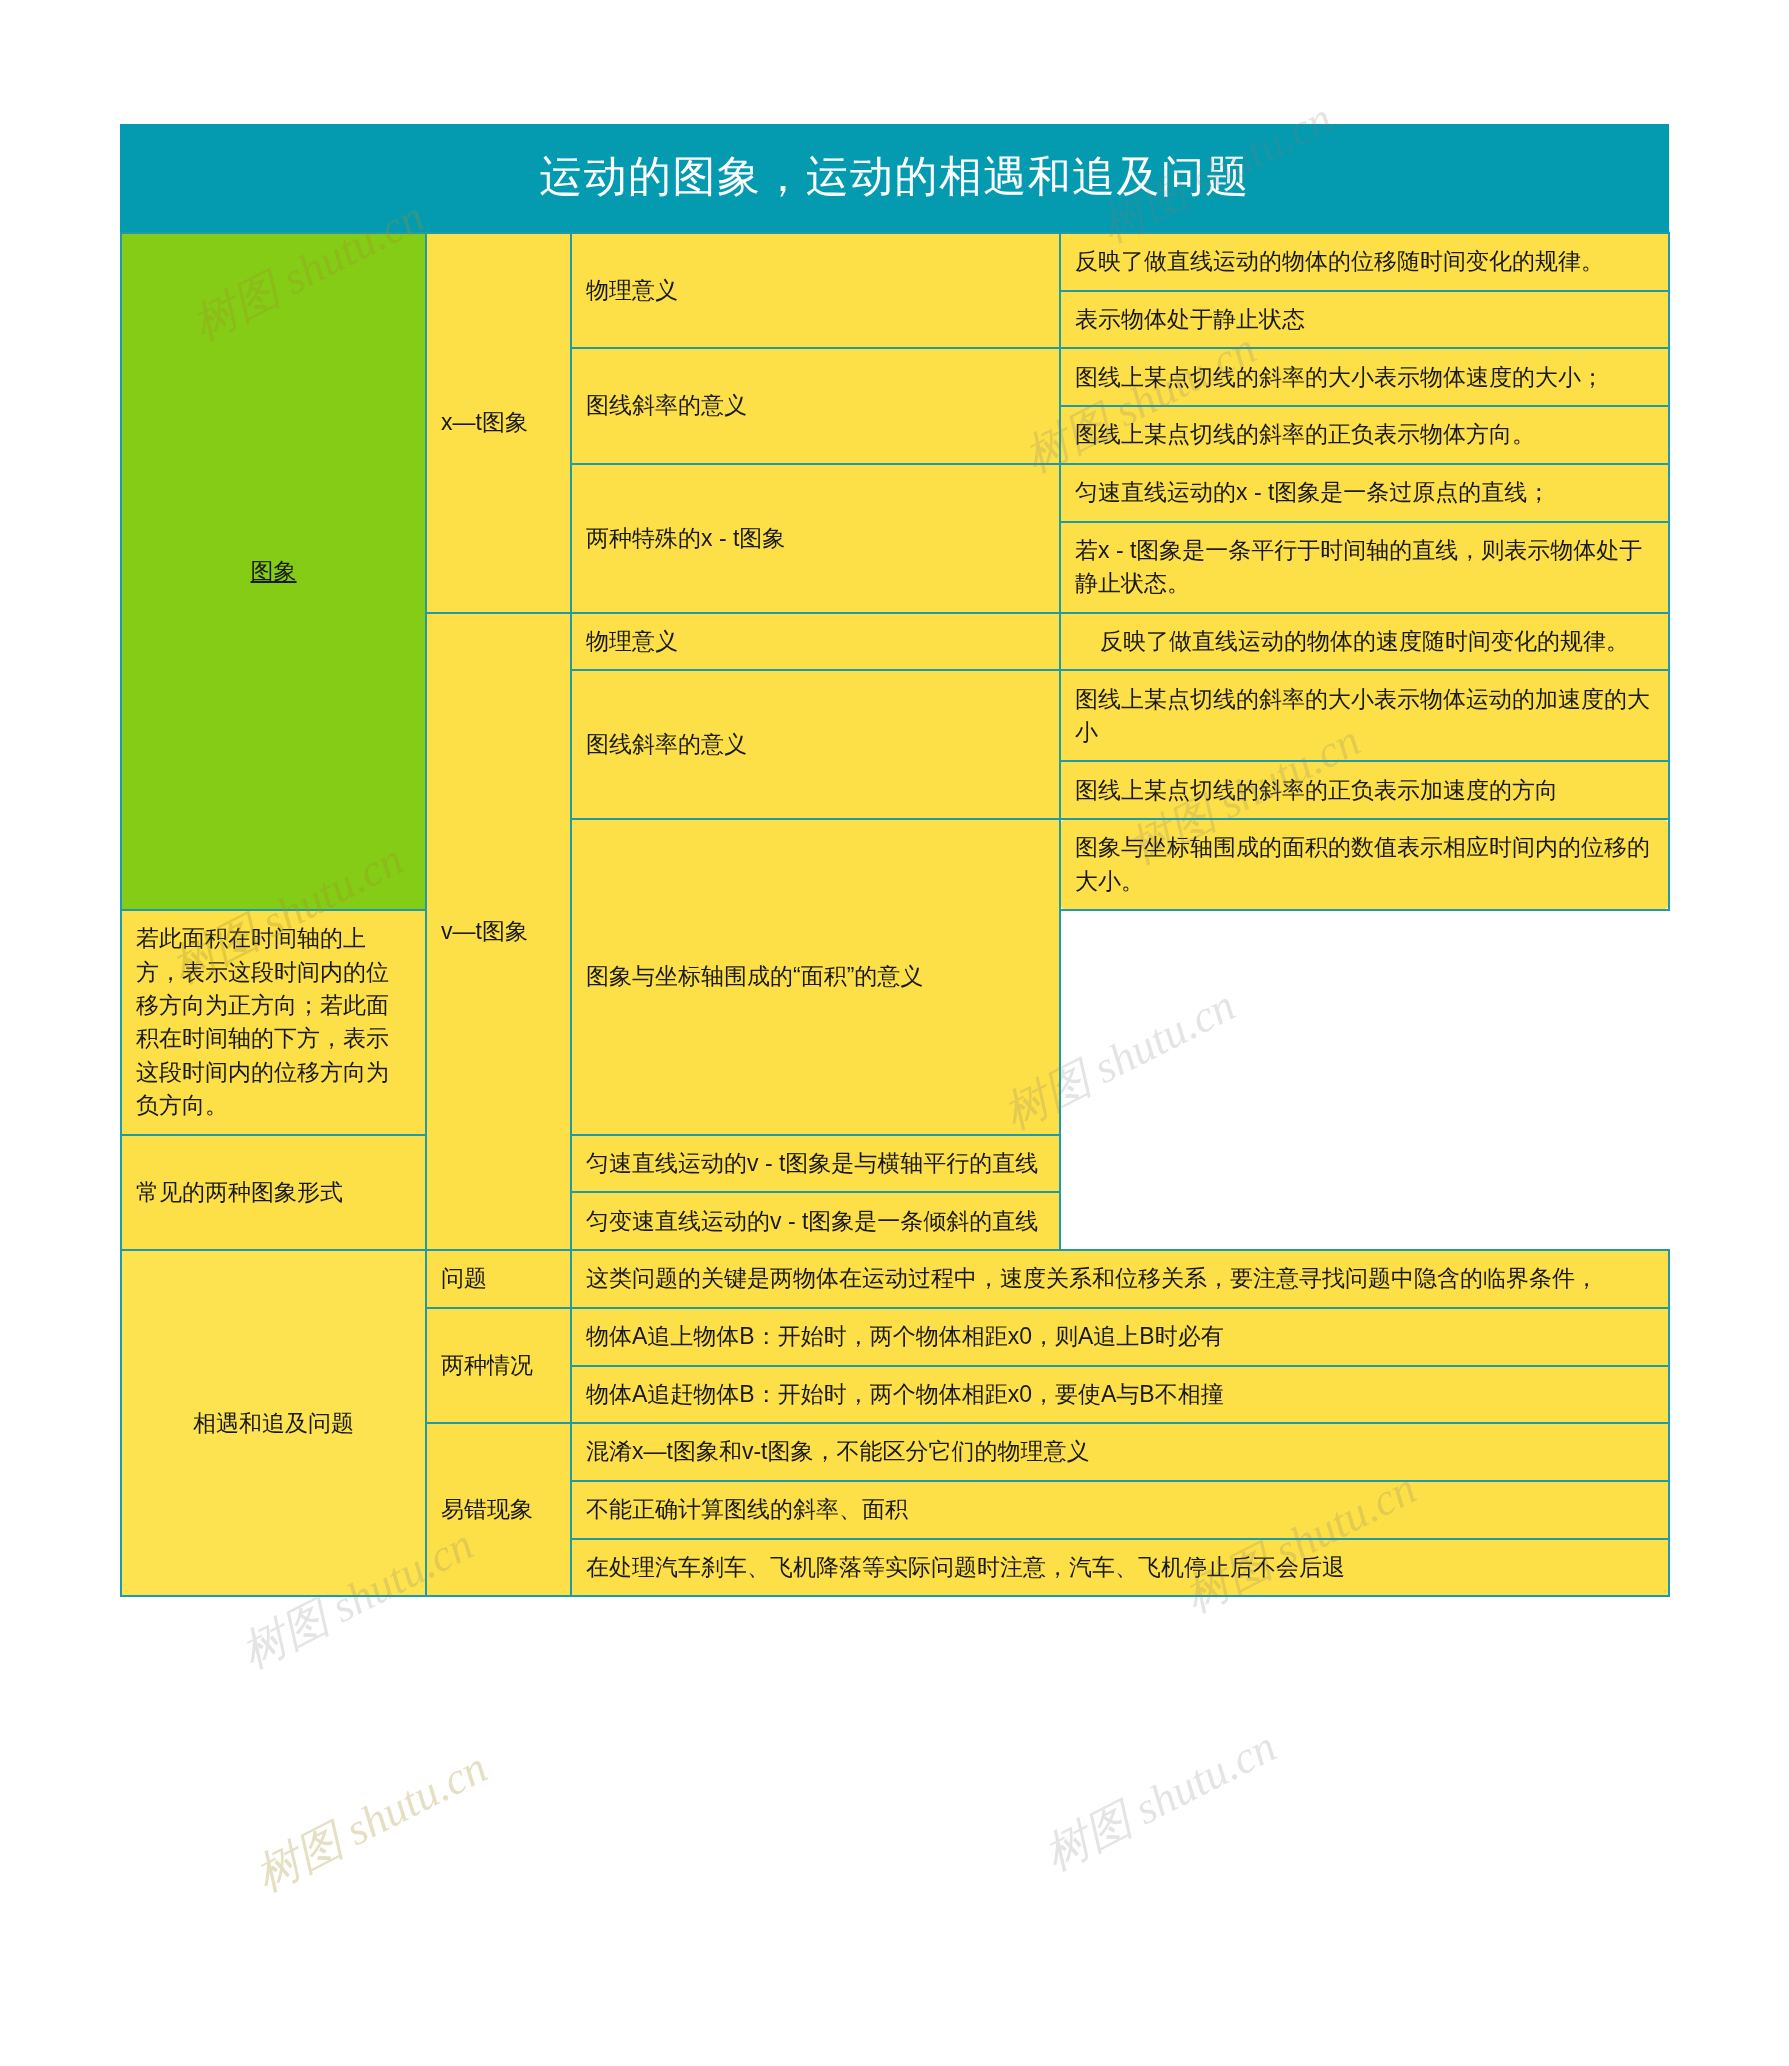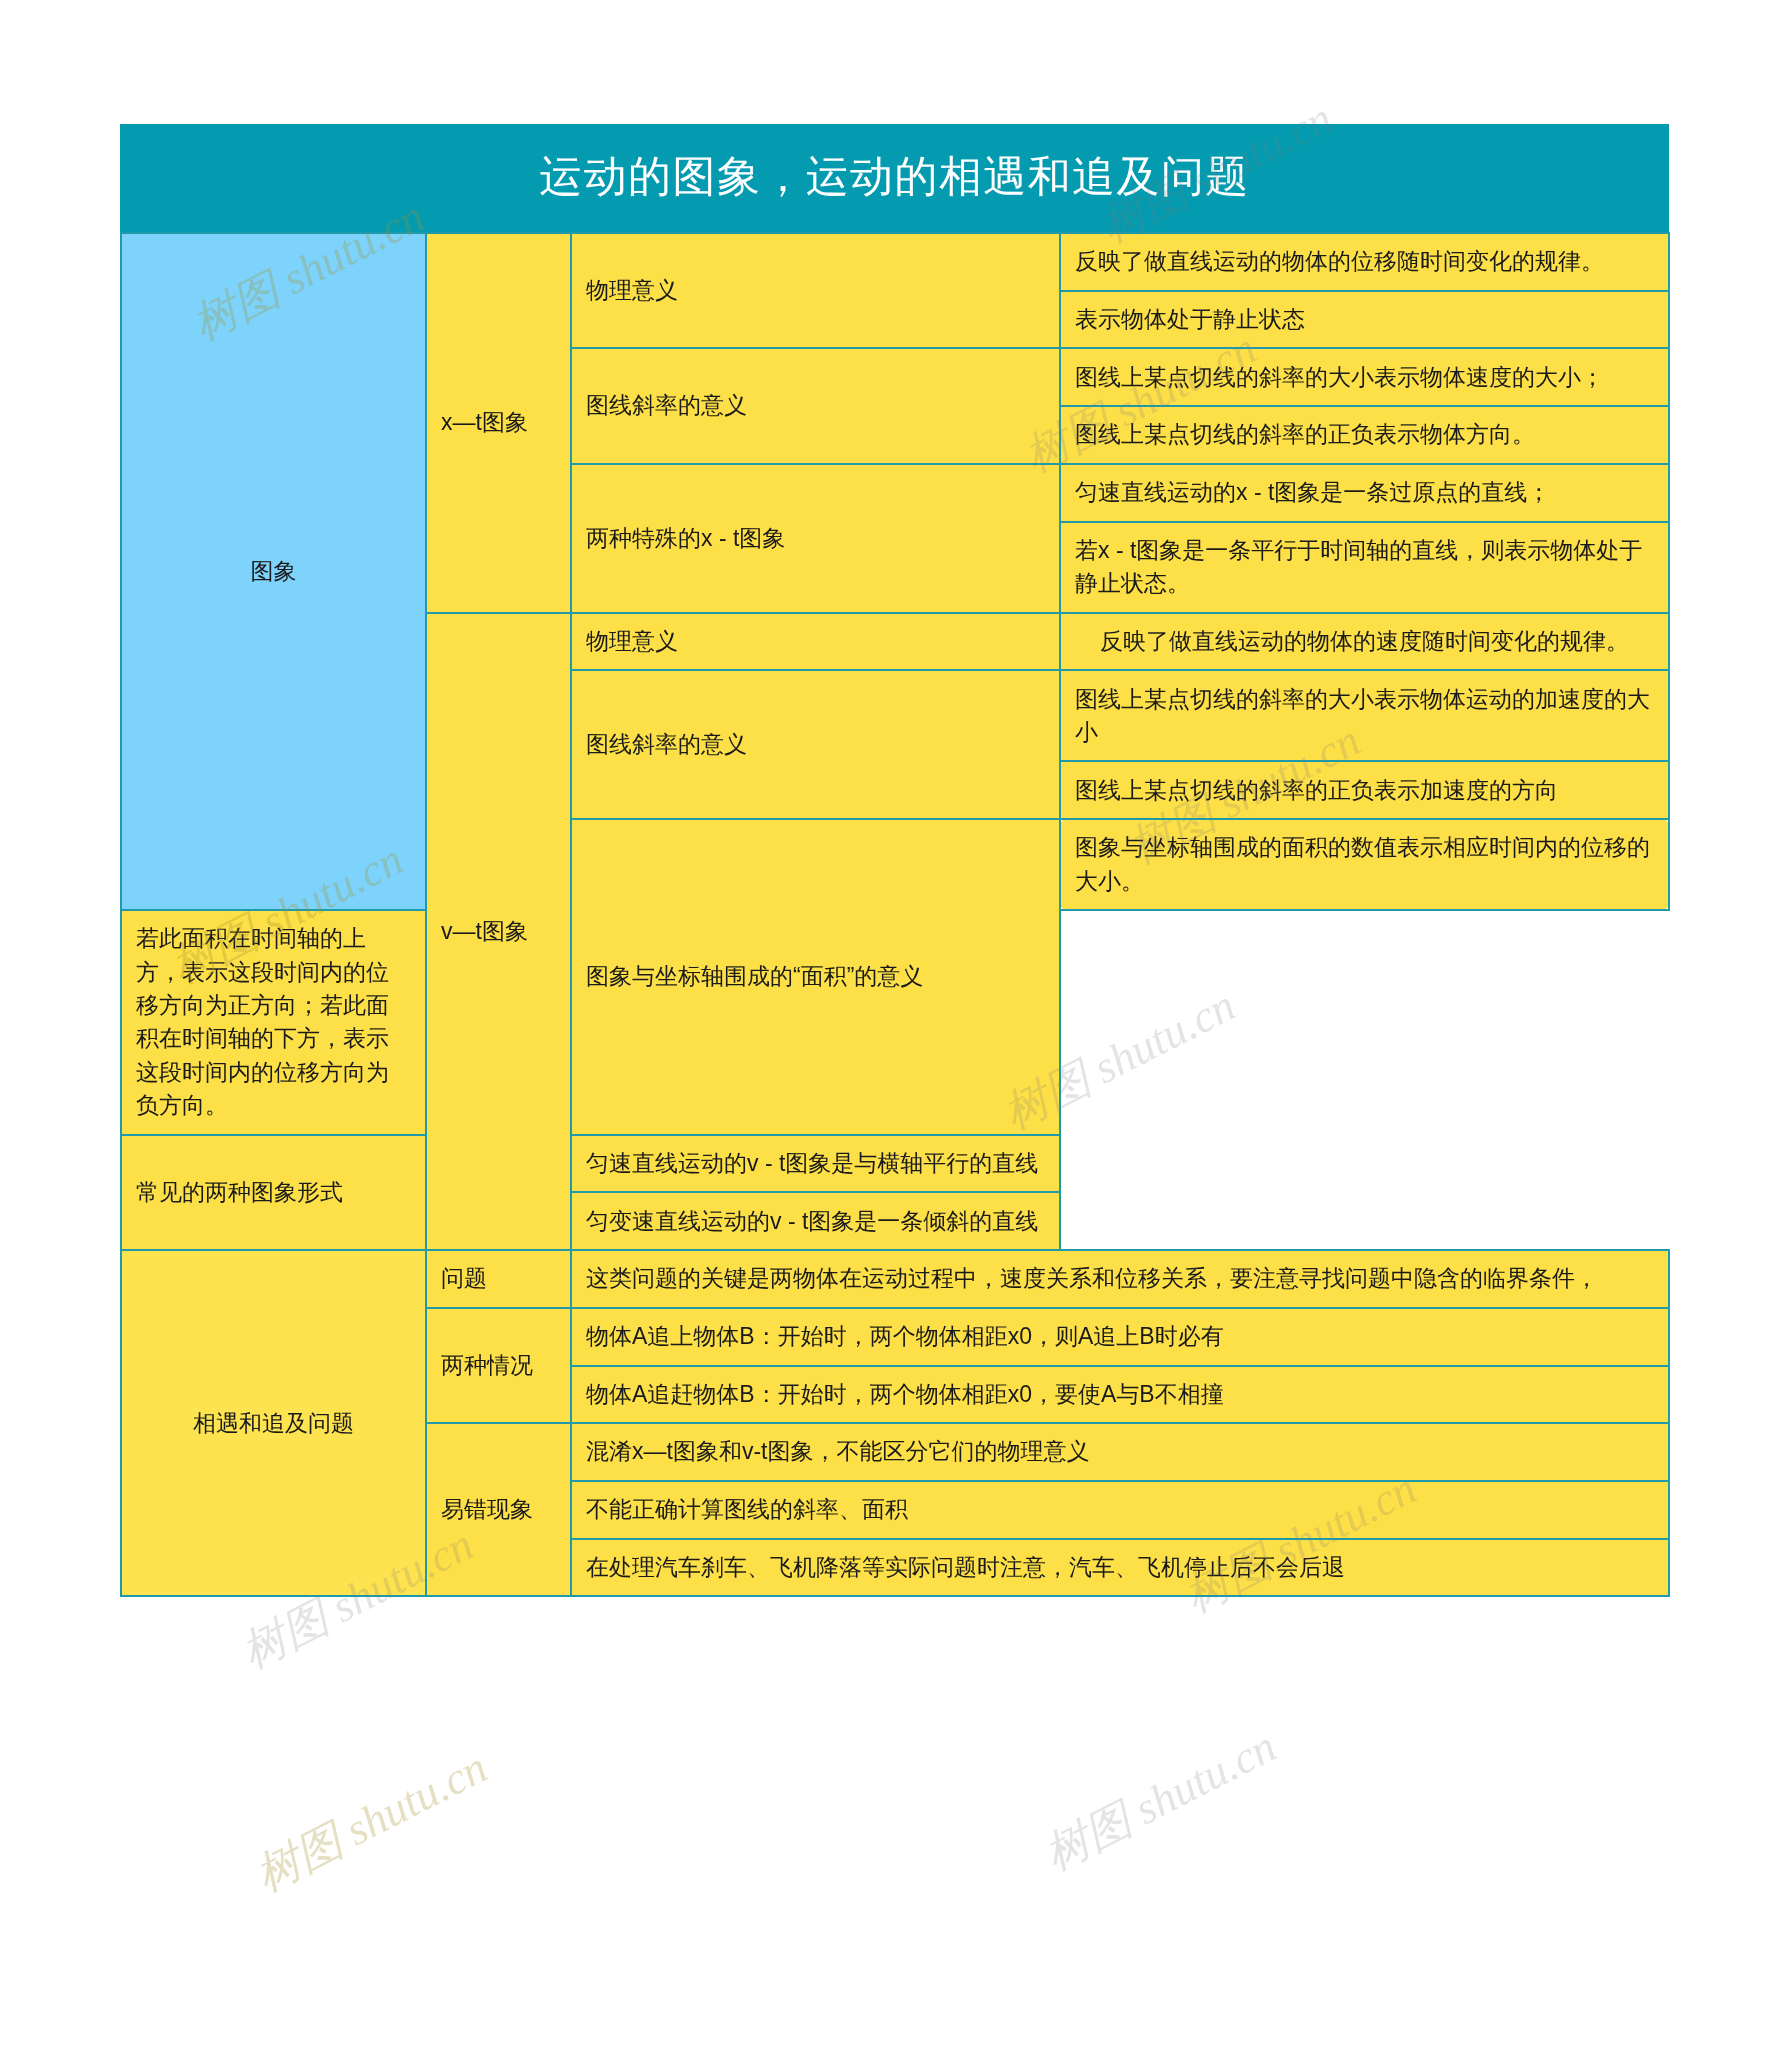--- a/index.html
+++ b/index.html
@@ -116,21 +116,21 @@
   <table class="grid">
     <colgroup>
       <col class="c1">
         <col class="c2">
         <col class="c3">
         <col class="c4">
     </colgroup>
     <tbody>
 
       <tr>
-        <td class="cat" rowspan="10" style="border-color: rgb(30, 154, 171); background: #7dd3fc;">图象</td>
+        <td class="cat" rowspan="10" style="border-color: rgb(30, 154, 171); background: #84cc16; text-decoration: underline;">图象</td>
         <td class="sub" rowspan="6" style="border-color: rgb(30, 154, 171);">x—t图象</td>
         <td class="sub-sm" rowspan="2" style="border-color: rgb(30, 154, 171);">物理意义</td>
         <td class="leaf" style="border-color: rgb(30, 154, 171);">反映了做直线运动的物体的位移随时间变化的规律。</td>
       </tr>
       <tr>
         <td class="leaf" style="border-color: rgb(30, 154, 171);">表示物体处于静止状态</td>
       </tr>
 
       <tr>
         <td class="sub-sm" rowspan="2" style="border-color: rgb(30, 154, 171);">图线斜率的意义</td>

